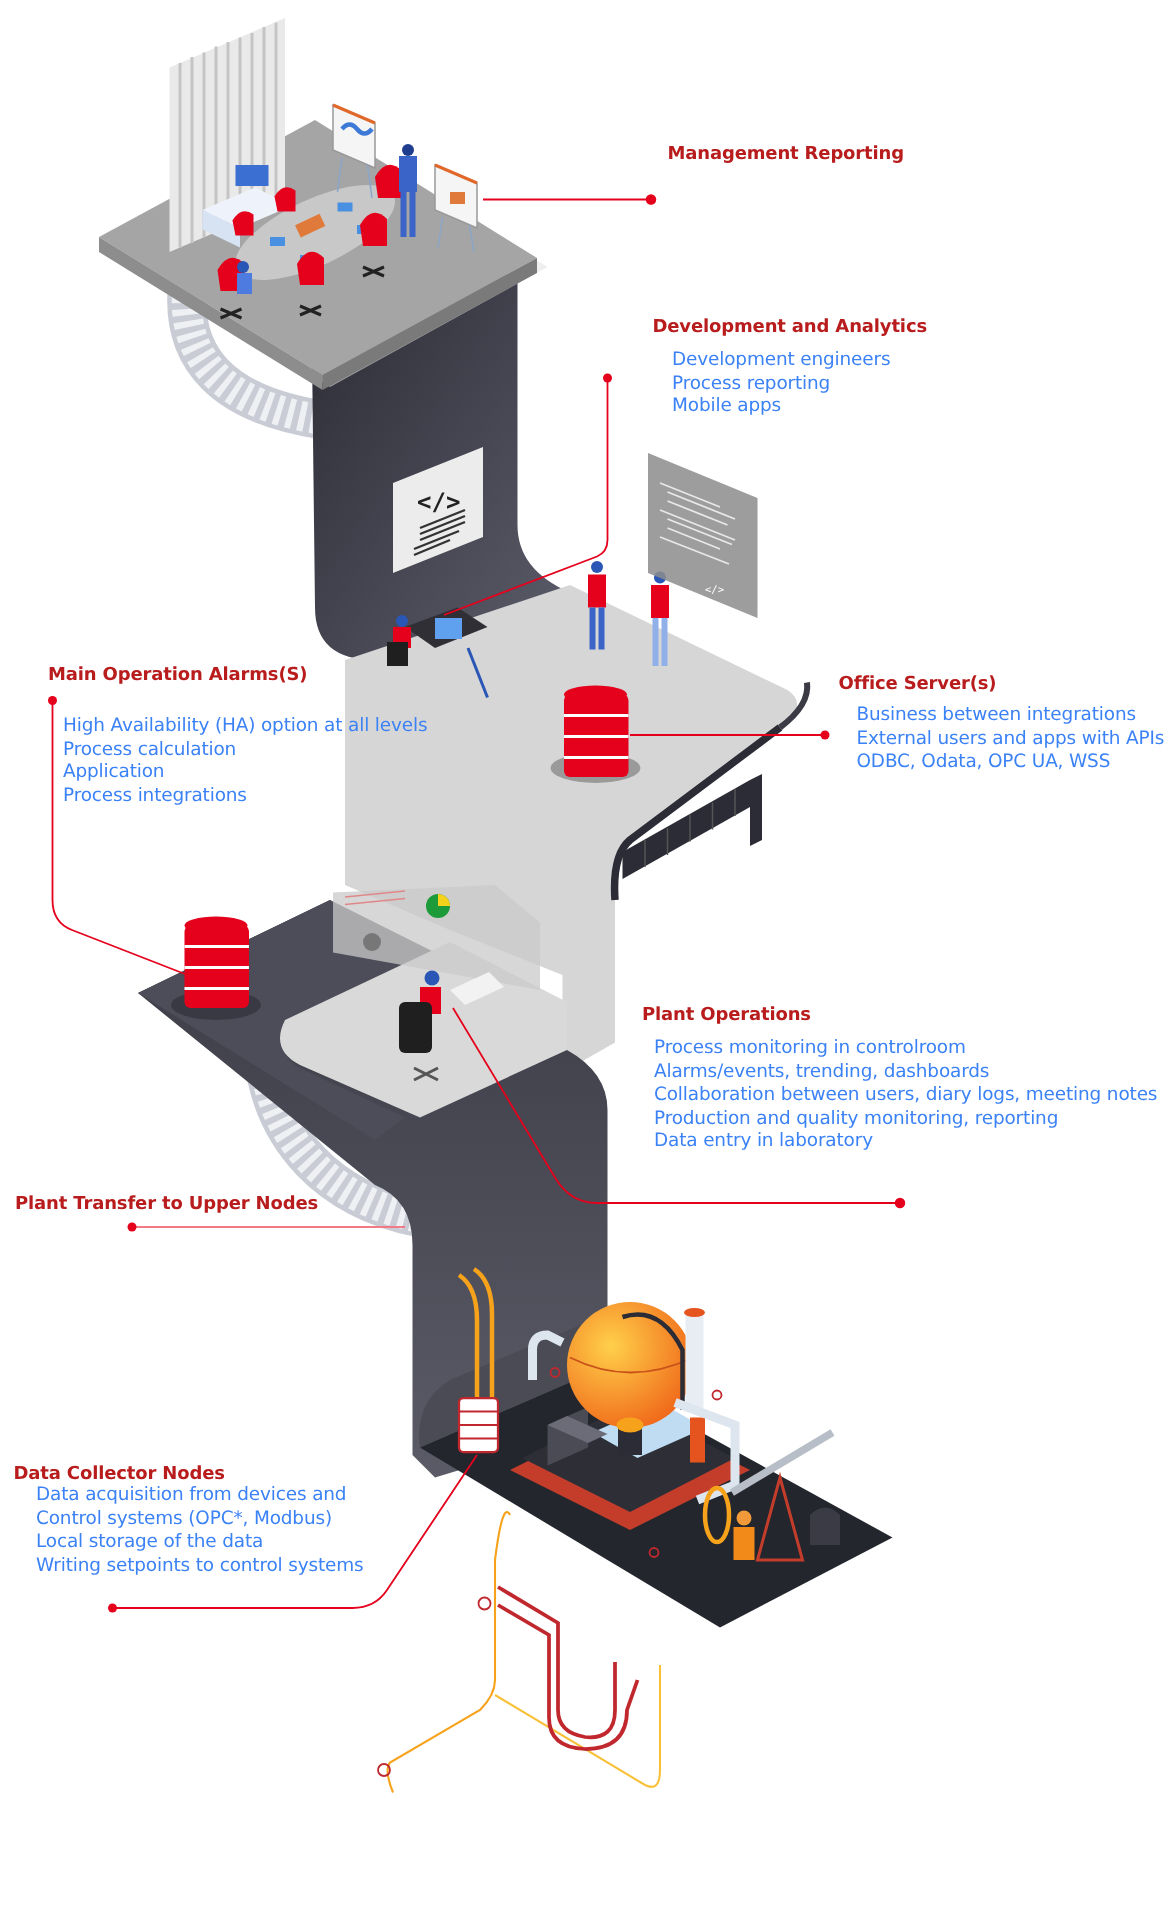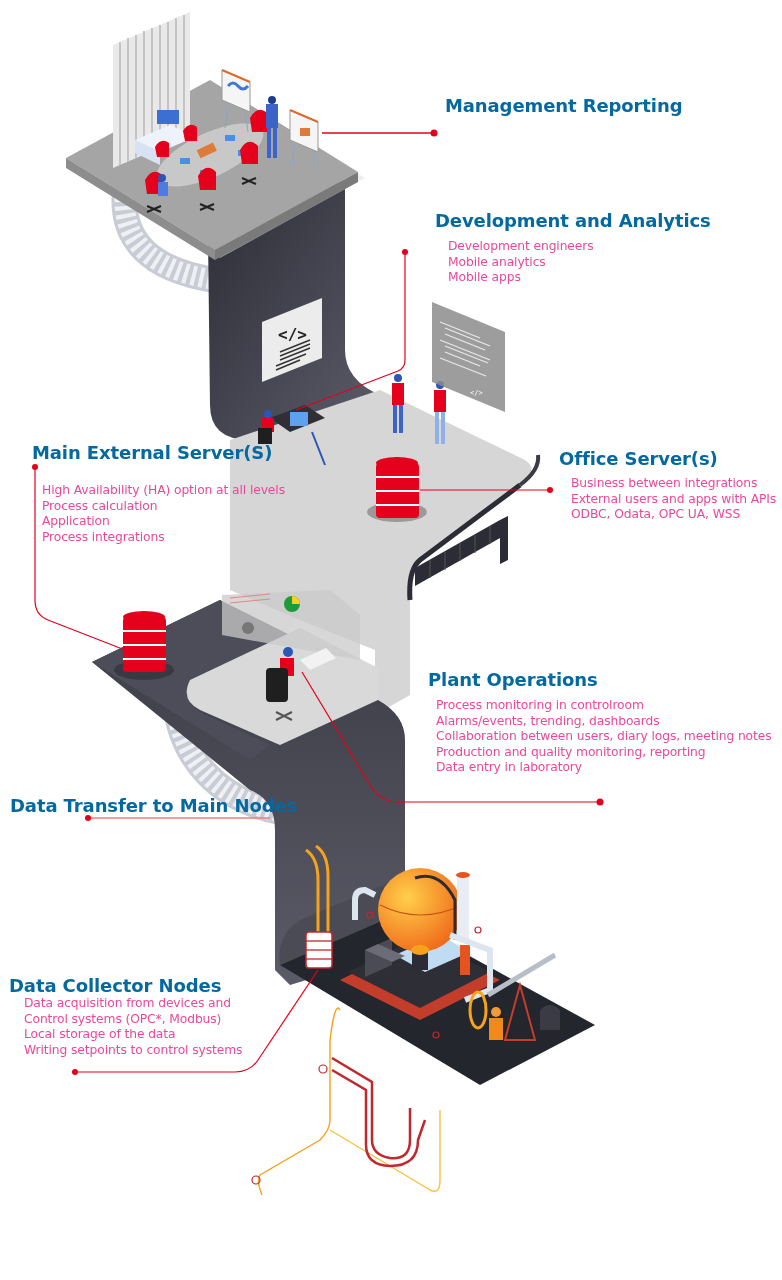--- a/index.html
+++ b/index.html
@@ -1,22 +1,22 @@
 <!DOCTYPE html>
 <html><head>
 <meta charset="utf-8">
 <style>
   html, body { margin:0; padding:0; background:#ffffff; }
   body { width:782px; height:1280px; position:relative; overflow:hidden;
          font-family:"DejaVu Sans", "Liberation Sans", sans-serif; color:#1a1a1a; }
   #scene { position:absolute; left:0; top:0; width:782px; height:1280px; }
   .label { position:absolute; }
-  .label h3 { margin:0; font-size:18px; font-weight:bold; color:#0369a1; white-space:nowrap; letter-spacing:-0.1px; }
+  .label h3 { margin:0; font-size:12px; font-weight:bold; color:#b91c1c; white-space:nowrap; letter-spacing:-0.1px; }
   .label ul { list-style:none; margin:0; padding:0; }
-  .label li { font-size:12.3px; line-height:15.5px; white-space:nowrap; color:#ec4899; letter-spacing:-0.1px; }
+  .label li { font-size:12.3px; line-height:15.5px; white-space:nowrap; color:#3b82f6; letter-spacing:-0.1px; }
   #lbl-mgmt { left:445px; top:95px; }
   #lbl-dev { left:435px; top:210px; }
   #lbl-dev ul { margin:8px 0 0 13px; }
   #lbl-office { left:559px; top:448px; }
   #lbl-office ul { margin:7px 0 0 12px; }
   #lbl-mainop { left:32px; top:442px; }
   #lbl-mainop ul { margin:20px 0 0 10px; }
   #lbl-plant { left:428px; top:669px; }
   #lbl-plant ul { margin:8px 0 0 8px; }
   #lbl-transfer { left:10px; top:795px; }
@@ -335,57 +335,57 @@
 </svg>
 
 <div class="label" id="lbl-mgmt">
   <h3>Management Reporting</h3>
 </div>
 
 <div class="label" id="lbl-dev">
   <h3>Development and Analytics</h3>
   <ul>
     <li>Development engineers</li>
-    <li>Mobile analytics</li>
+    <li>Process reporting</li>
     <li>Mobile apps</li>
   </ul>
 </div>
 
 <div class="label" id="lbl-office">
   <h3>Office Server(s)</h3>
   <ul>
     <li>Business between integrations</li>
     <li>External users and apps with APIs</li>
     <li>ODBC, Odata, OPC UA, WSS</li>
   </ul>
 </div>
 
 <div class="label" id="lbl-mainop">
-  <h3>Main External Server(S)</h3>
+  <h3>Main Operation Alarms(S)</h3>
   <ul>
     <li>High Availability (HA) option at all levels</li>
     <li>Process calculation</li>
     <li>Application</li>
     <li>Process integrations</li>
   </ul>
 </div>
 
 <div class="label" id="lbl-plant">
   <h3>Plant Operations</h3>
   <ul>
     <li>Process monitoring in controlroom</li>
     <li>Alarms/events, trending, dashboards</li>
     <li>Collaboration between users, diary logs, meeting notes</li>
     <li>Production and quality monitoring, reporting</li>
     <li>Data entry in laboratory</li>
   </ul>
 </div>
 
 <div class="label" id="lbl-transfer">
-  <h3>Data Transfer to Main Nodes</h3>
+  <h3>Plant Transfer to Upper Nodes</h3>
 </div>
 
 <div class="label" id="lbl-collector">
   <h3>Data Collector Nodes</h3>
   <ul>
     <li>Data acquisition from devices and</li>
     <li>Control systems (OPC*, Modbus)</li>
     <li>Local storage of the data</li>
     <li>Writing setpoints to control systems</li>
   </ul>

